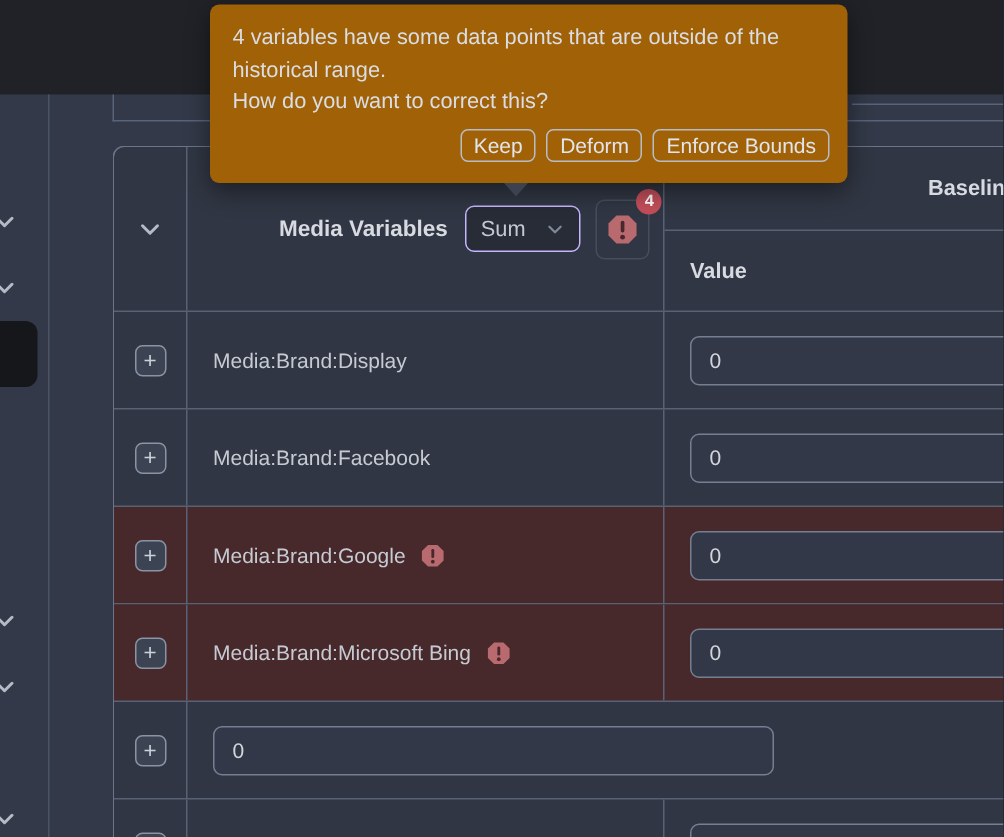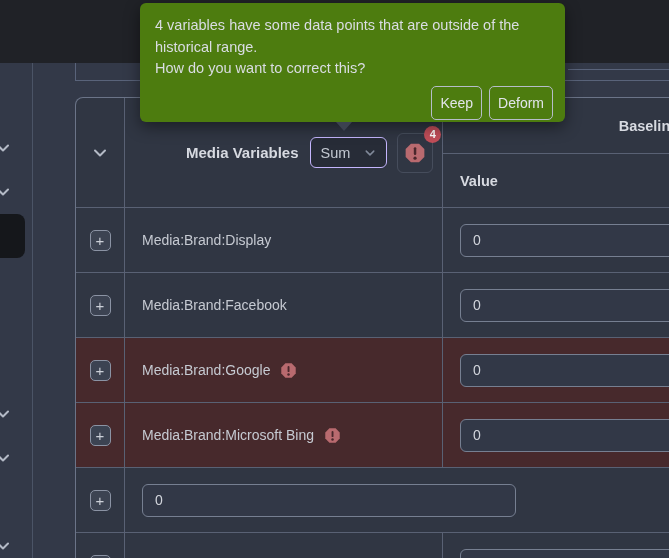--- a/index.html
+++ b/index.html
@@ -44,27 +44,27 @@
   .vrow.alert{background:#47292c;}
   .rowlabel{color:#c6cad2;font-size:14px;white-space:nowrap;}
   .cell2-inner{display:flex;align-items:center;gap:10px;text-align:center;}
   .plus-btn{width:21px;height:21px;border:1px solid #8b93a4;border-radius:5px;background:#3c4352;color:#ccd0d8;
             font-size:15px;line-height:19px;text-align:center;padding:0;cursor:pointer;font-family:"Liberation Sans",sans-serif;}
   .valcell{display:flex;align-items:center;padding-left:17px;}
   .value-input{width:374px;height:33px;background:#323847;border:1px solid #767f91;border-radius:6px;color:#d2d5dc;
                font-size:14px;padding:0 12px;box-sizing:border-box;font-family:"Liberation Sans",sans-serif;outline:none;}
 
   
-  .popover{position:absolute;left:140px;top:3px;width:425px;height:119px;background:#4d7c0f;border-radius:6px;
+  .popover{position:absolute;left:140px;top:3px;width:425px;height:119px;background:#a16207;border-radius:6px;
            box-shadow:0 5px 16px rgba(0,0,0,0.45);padding:12px 12px 10px 15px;box-sizing:border-box;
            color:#dadde3;font-size:14.5px;line-height:21.5px;z-index:10;}
   .pop-arrow{position:absolute;left:196px;top:100%;width:0;height:0;border-left:8px solid transparent;
              border-right:8px solid transparent;border-top:9px solid #3c4250;}
   .pop-actions{display:flex;justify-content:flex-end;gap:7px;margin-top:6px;}
-  .pop-btn{height:34px;padding:0 8px;border:1px solid #b6bdc9;border-radius:5px;background:transparent;color:#e2e5eb;
+  .pop-btn{height:22px;padding:0 8px;border:1px solid #b6bdc9;border-radius:5px;background:transparent;color:#e2e5eb;
            font-size:14px;line-height:20px;cursor:pointer;font-family:"Liberation Sans",sans-serif;}
 </style>
 </head>
 <body>
 
 <div id="stage">
 
   <div class="topband"></div>
 
   <div class="leftline"></div>
@@ -206,17 +206,18 @@
   </div>
       </div>
   </div>
 
   <div class="popover">
     <div>4 variables have some data points that are outside of the historical range.</div>
     <div>How do you want to correct this?</div>
     <div class="pop-actions">
       <button class="pop-btn">Keep</button>
       <button class="pop-btn">Deform</button>
+      <button class="pop-btn">Enforce Bounds</button>
     </div>
     <div class="pop-arrow"></div>
   </div>
 
 </div>
 
 </body></html>

